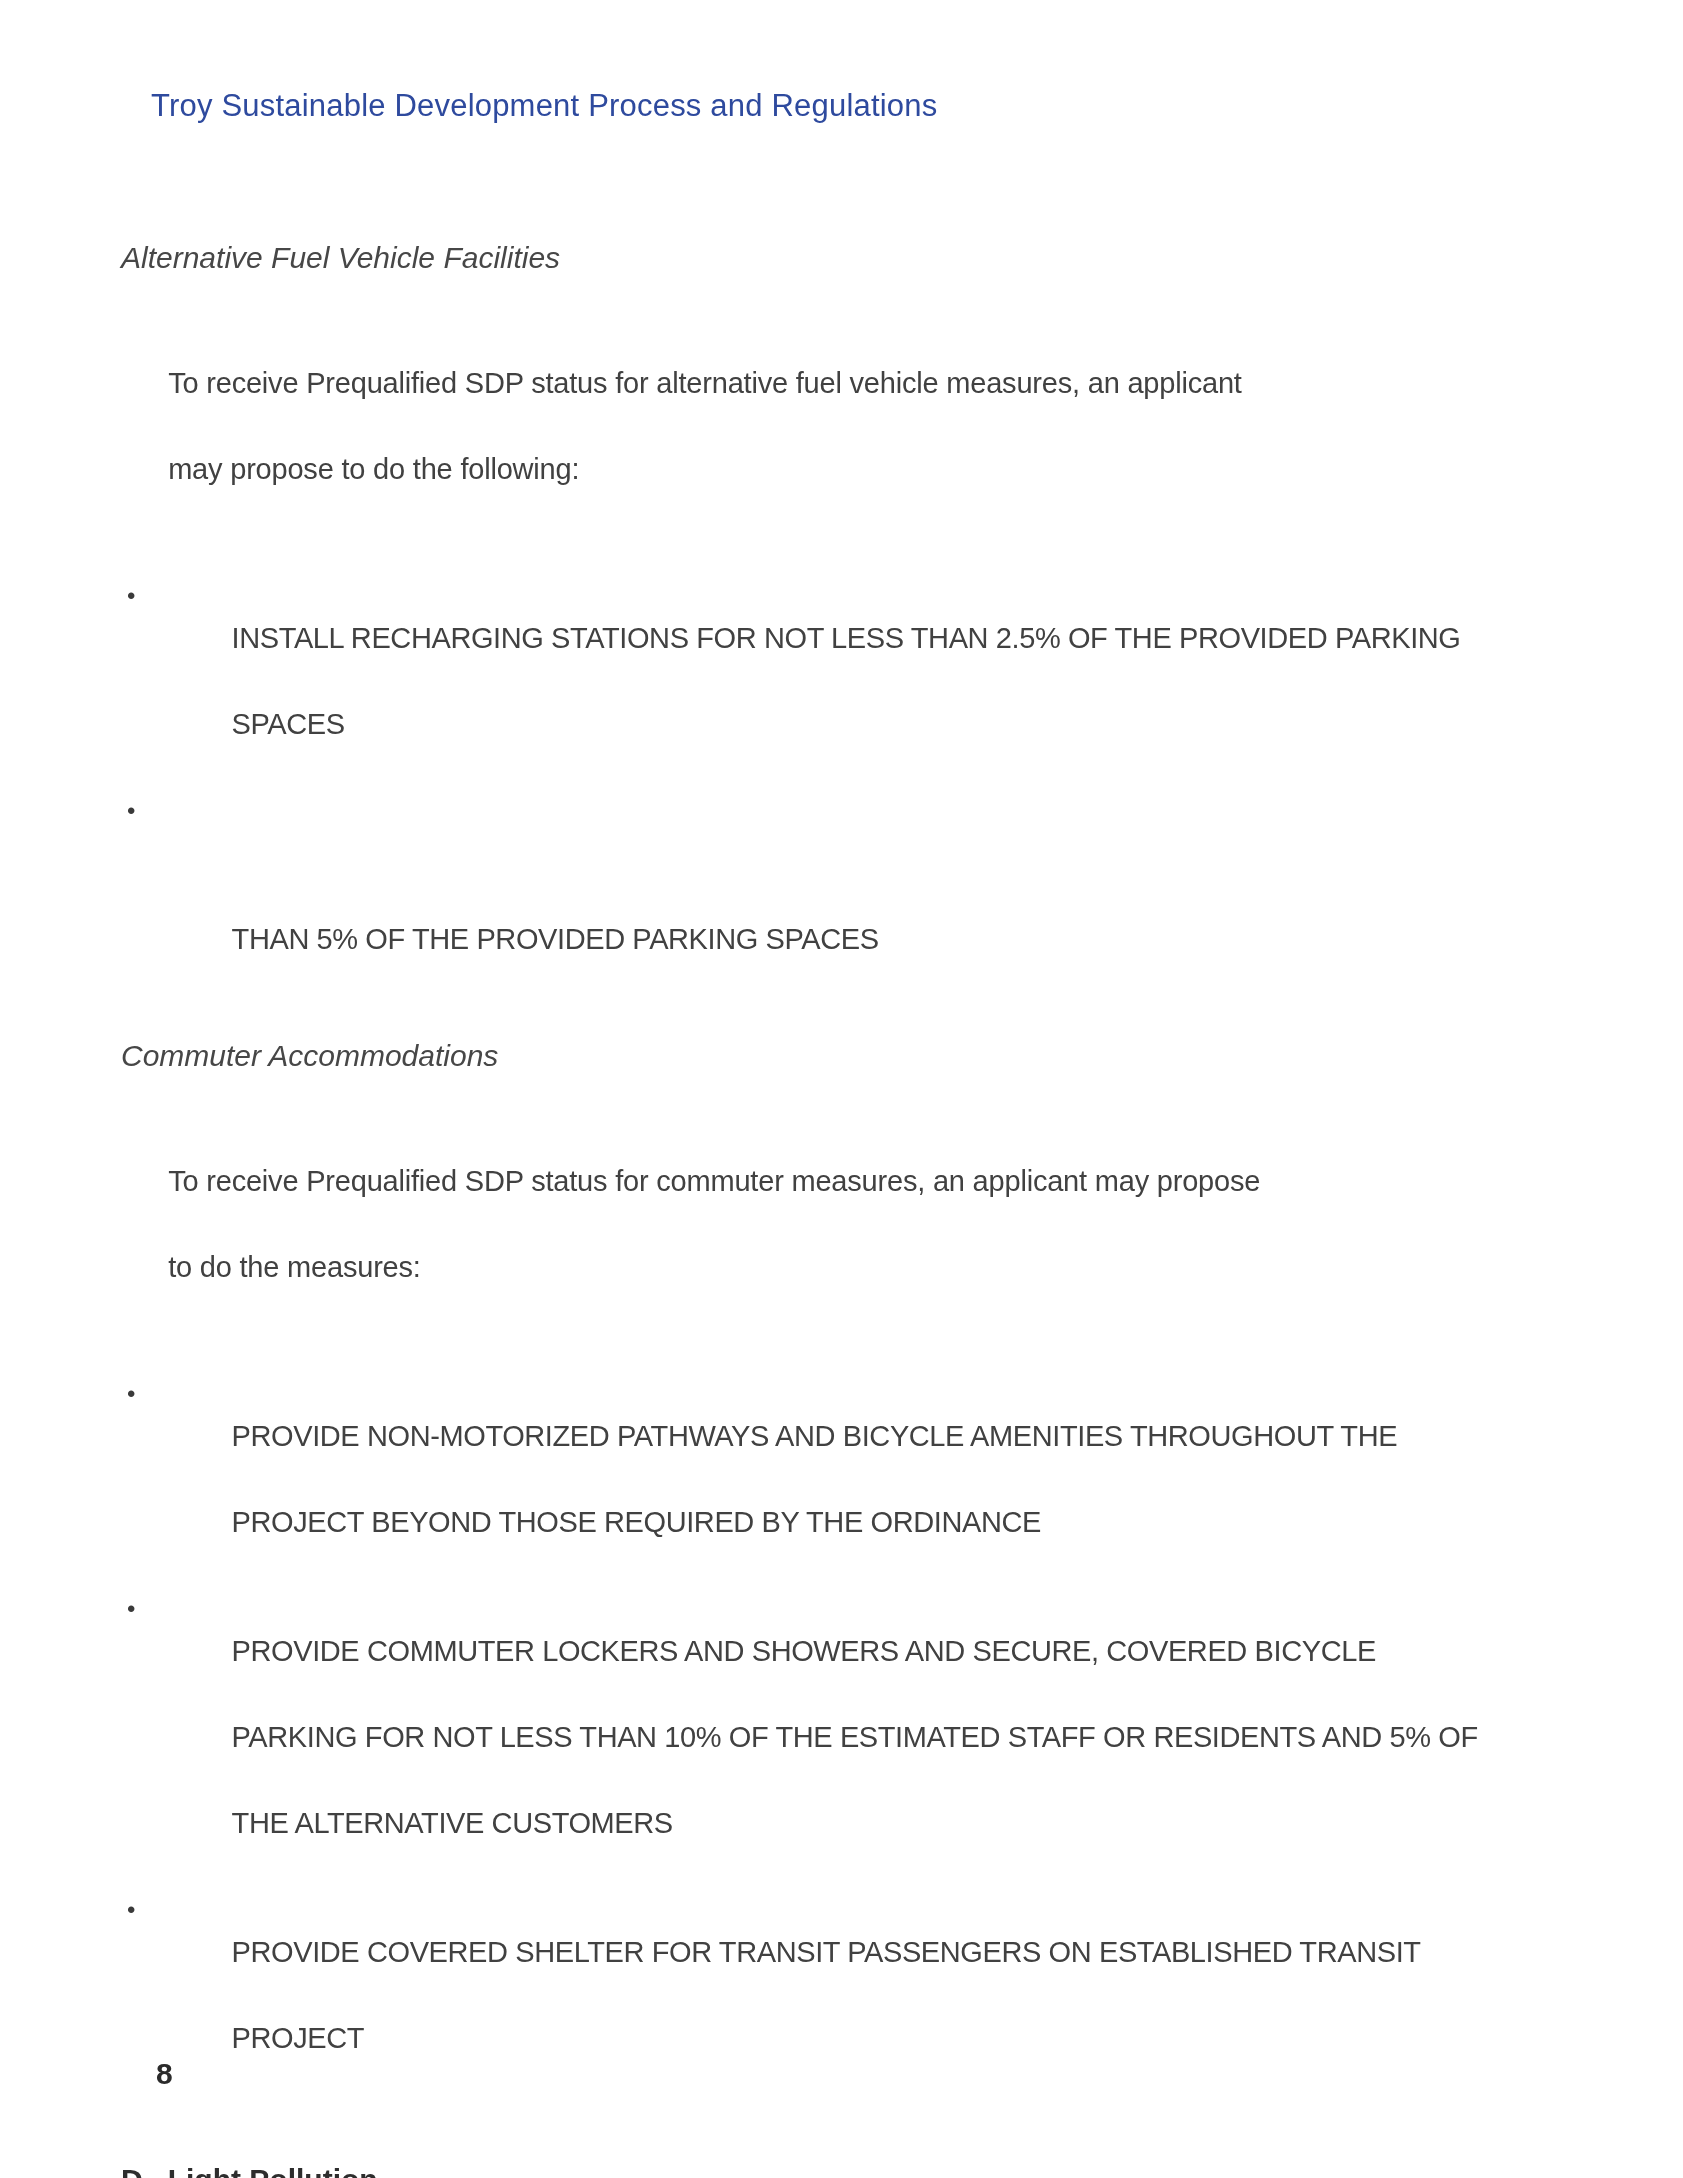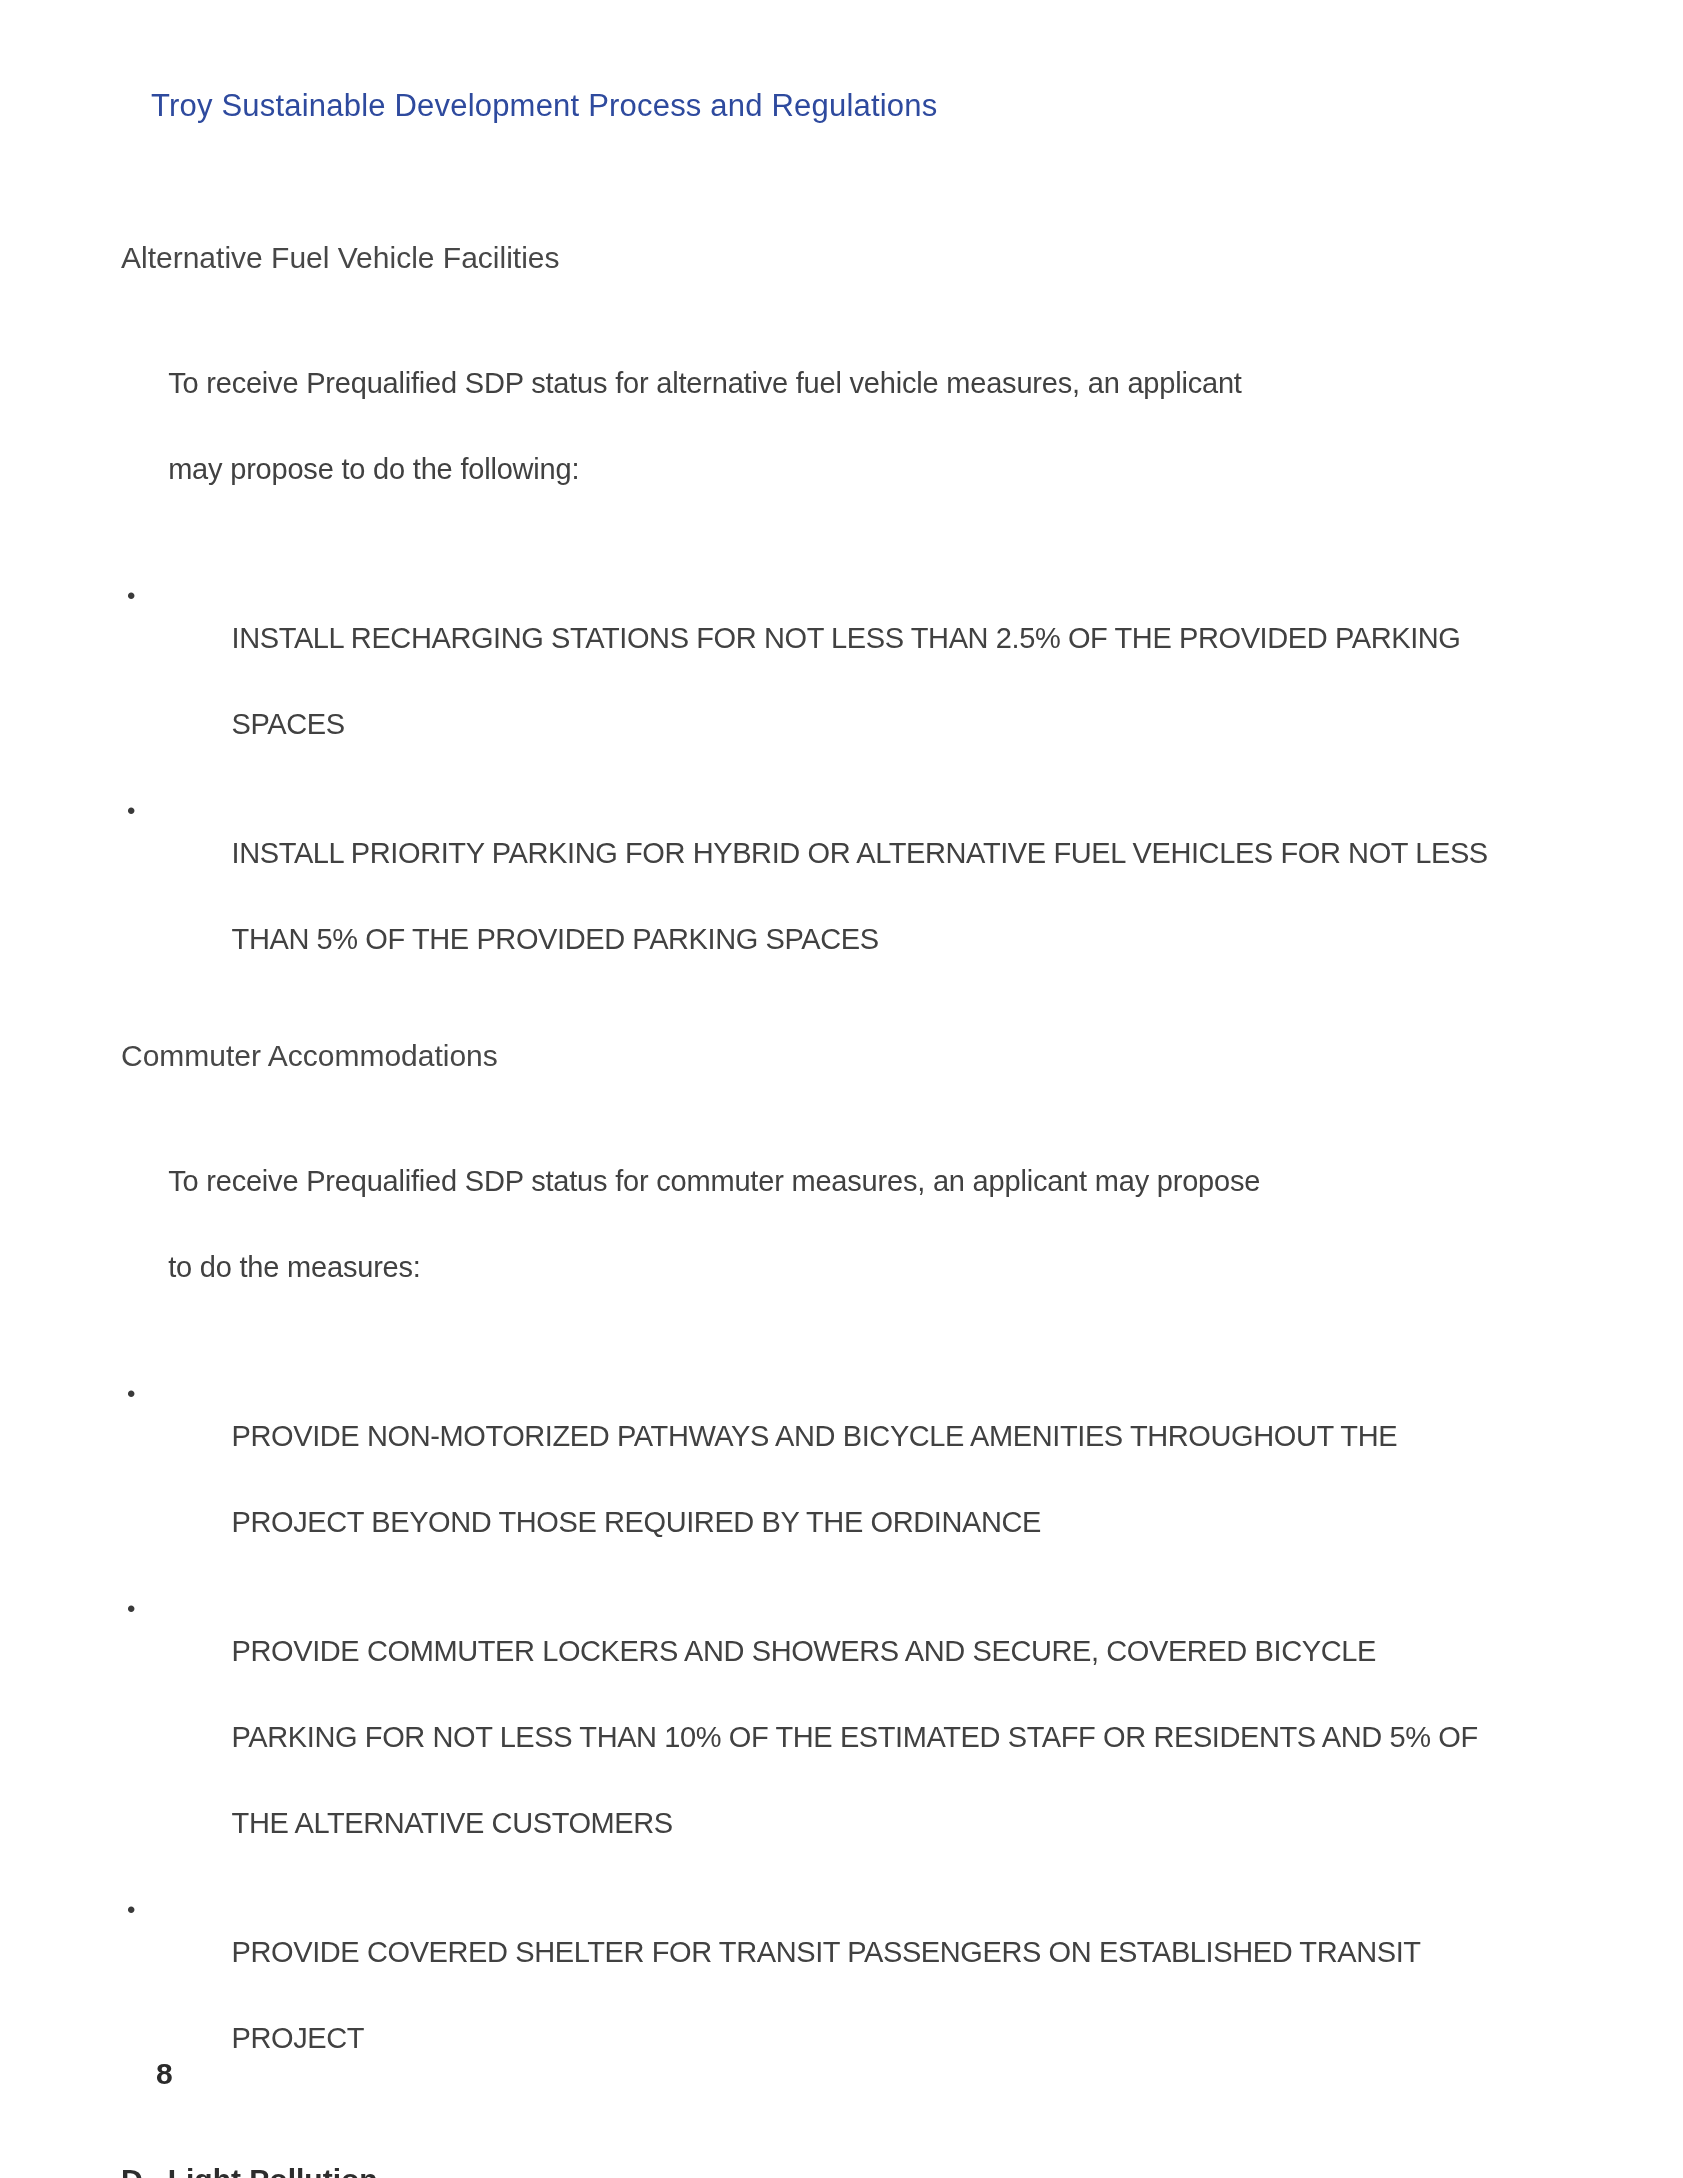--- a/index.html
+++ b/index.html
@@ -31,20 +31,21 @@
     letter-spacing: 0.2px;
     white-space: pre-wrap;
   }
   .content {
     width: 1436px;
   }
   .ih {
     margin: 30px 0 0 0;
     font-size: 30px;
     line-height: 43px;
+    font-style: italic;
     font-weight: normal;
     color: #474747;
     white-space: pre-wrap;
   }
   .ih.first {
     margin-top: 109px;
   }
   .bh {
     margin: 55px 0 0 0;
     font-size: 30px;
@@ -118,21 +119,21 @@
       <li>
         <span class="dot">•</span>
         <span class="li-text">
           <span class="ln">INSTALL RECHARGING STATIONS FOR NOT LESS THAN 2.5% OF THE PROVIDED PARKING</span><br>
           <span class="ln">SPACES</span>
         </span>
       </li>
       <li>
         <span class="dot">•</span>
         <span class="li-text">
-          <span class="ln">INSTALL PRIORITY PARKING FOR HYBRID OR ALTERNATIVE FUEL VEHICLES FOR NOT LESS</span><br>
+          <br>
           <span class="ln">THAN 5% OF THE PROVIDED PARKING SPACES</span>
         </span>
       </li>
     </ul>
 
     <h2 class="ih">Commuter Accommodations</h2>
 
     <p class="para">
       <span class="ln">To receive Prequalified SDP status for commuter measures, an applicant may propose</span><br>
       <span class="ln">to do the measures:</span>

